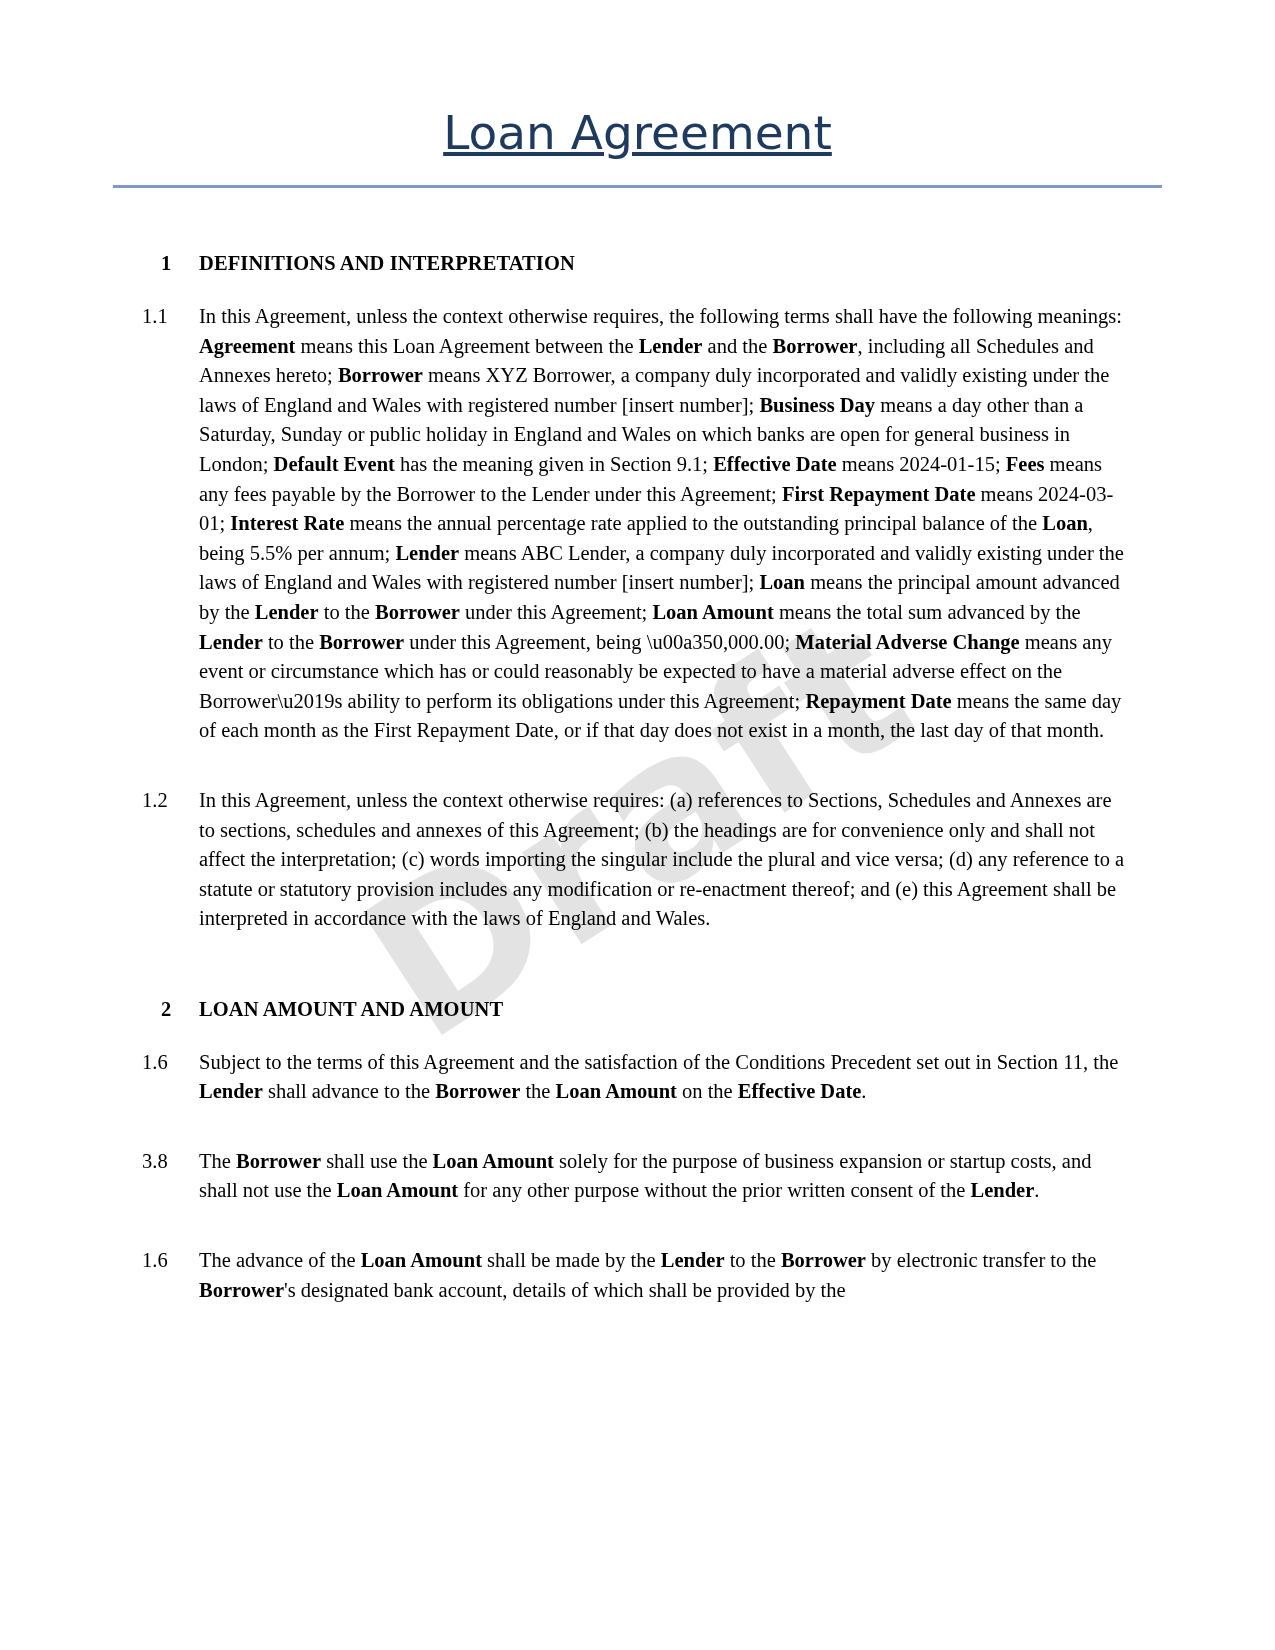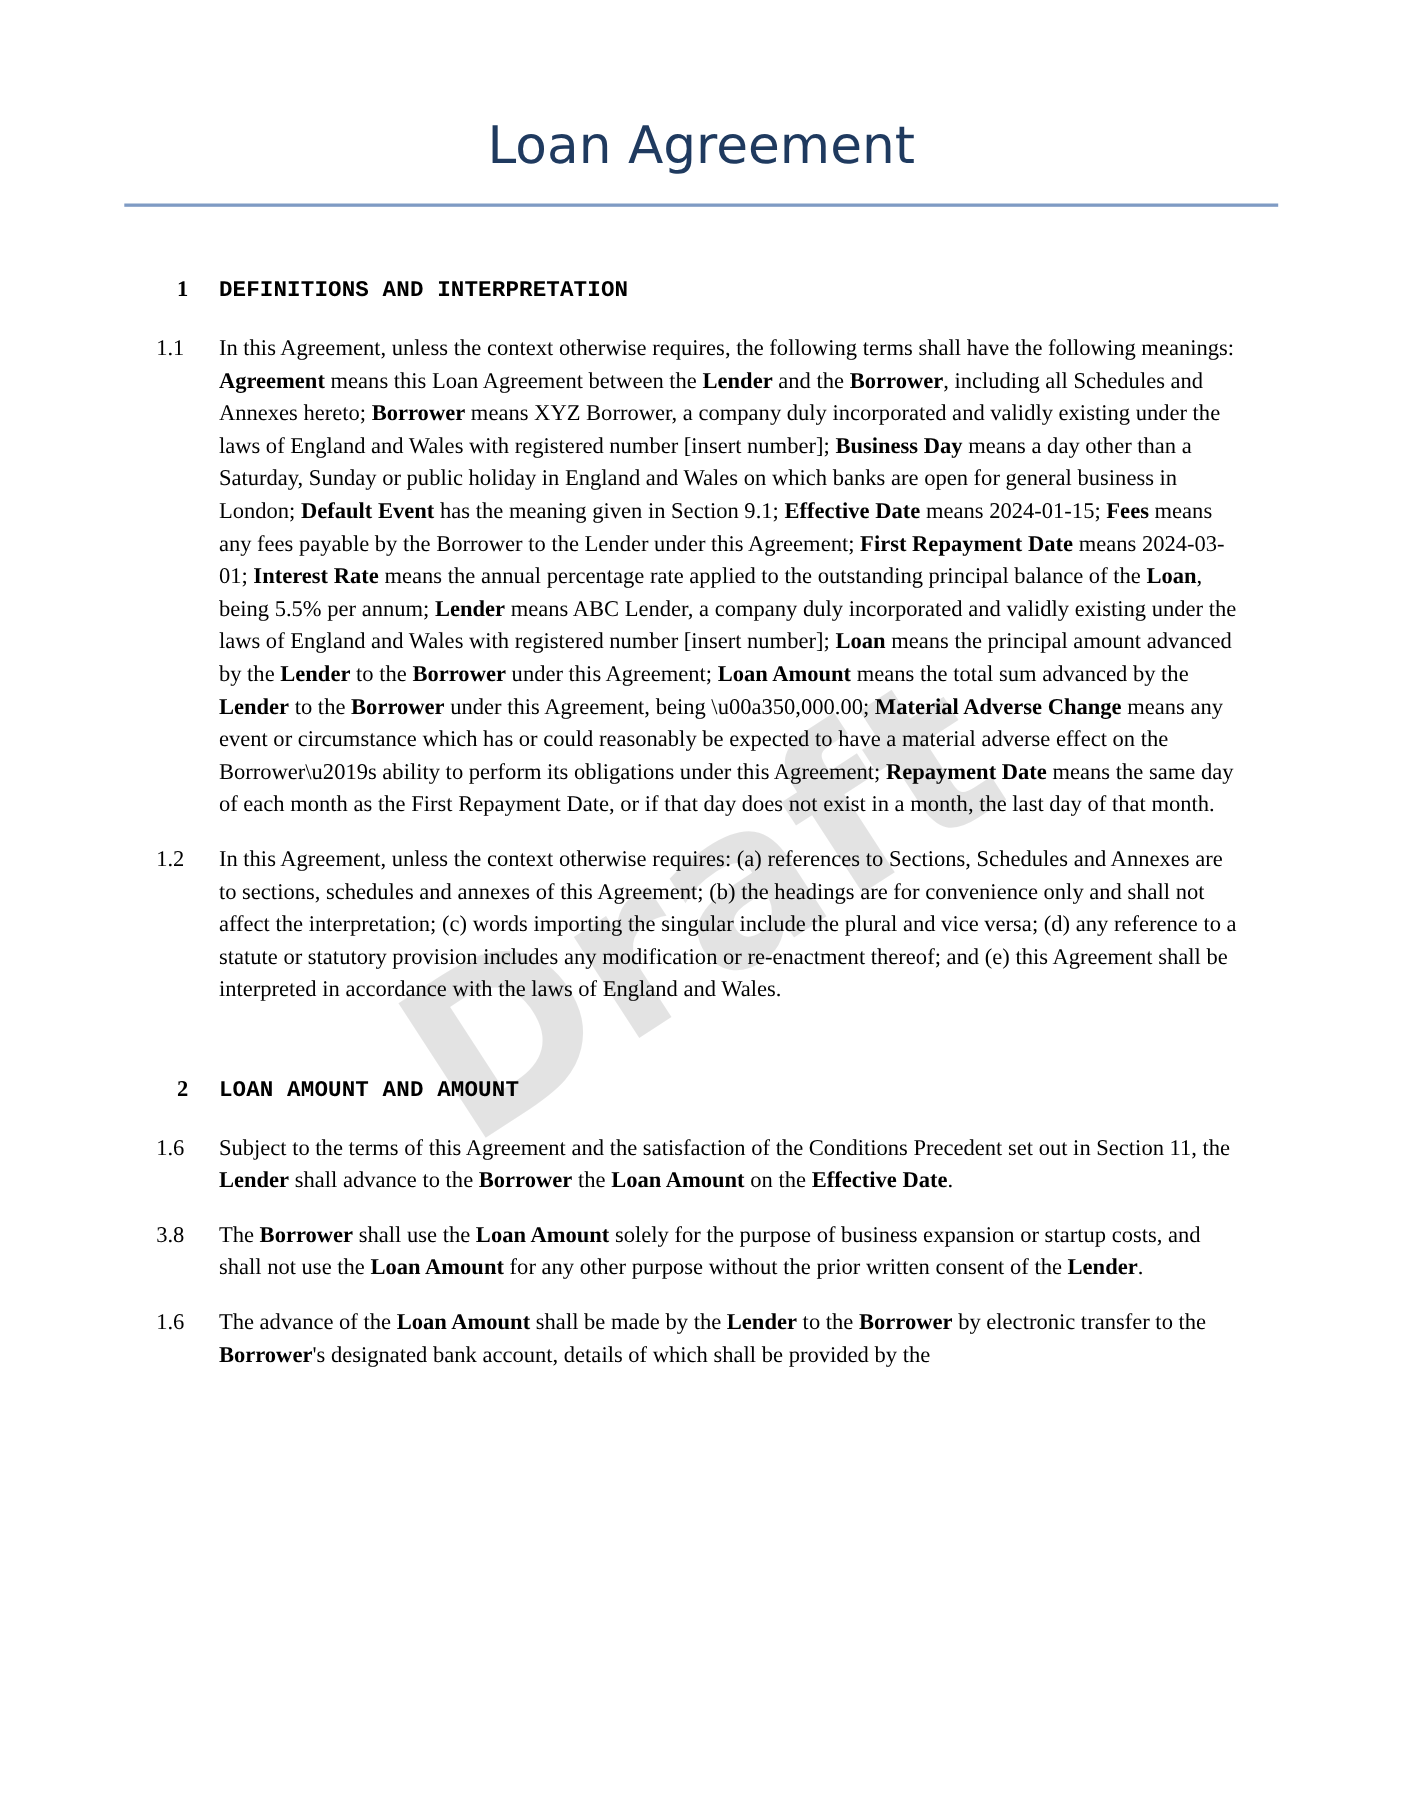--- a/index.html
+++ b/index.html
@@ -54,20 +54,21 @@
   .doc-title {
     margin: 0;
     padding: 108px 0 0 0;
     text-align: center;
     font-family: "DejaVu Sans", "Liberation Sans", sans-serif;
     font-weight: 400;
     font-size: 47px;
     line-height: 1.05;
     color: #1f3a5f;
     letter-spacing: 0px;
+    text-decoration: underline;
   }
   .title-rule {
     margin: 28px 113px 0 113px;
     height: 3px;
     background: #7f9bc4;
   }
 
   
   .body-block {
     padding: 62px 150px 0 142px;
@@ -81,27 +82,27 @@
     padding-left: 19px;
     font-weight: 700;
     font-size: 20.5px;
     line-height: 1.35;
     letter-spacing: 0.1px;
   }
   .section-heading .sh-num {
     width: 38px;
     flex: 0 0 38px;
   }
-  .section-heading .sh-text { flex: 1; font-family: Liberation Mono, monospace; }
+  .section-heading .sh-text { flex: 1; }
 
   
   .clause {
     display: flex;
     align-items: baseline;
-    margin-top: 20px;
+    margin-top: 40px;
     font-size: 20.5px;
     line-height: 29.6px;
   }
   .clause .cl-num {
     width: 57px;
     flex: 0 0 57px;
     text-align: left;
   }
   .clause .cl-text {
     flex: 1;

